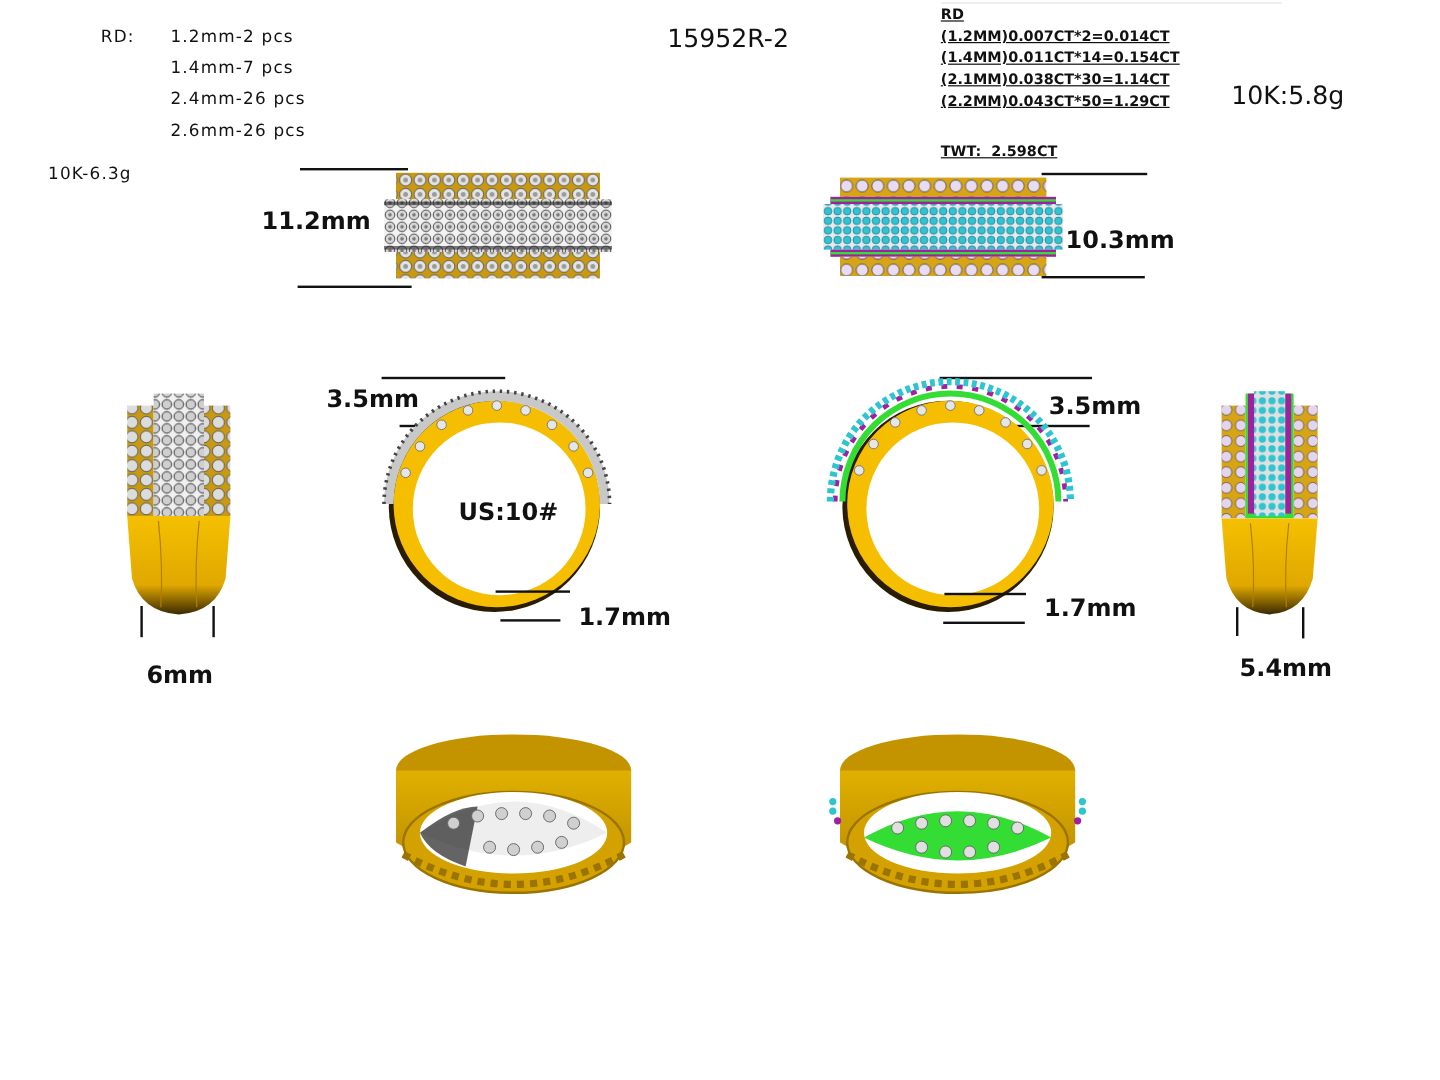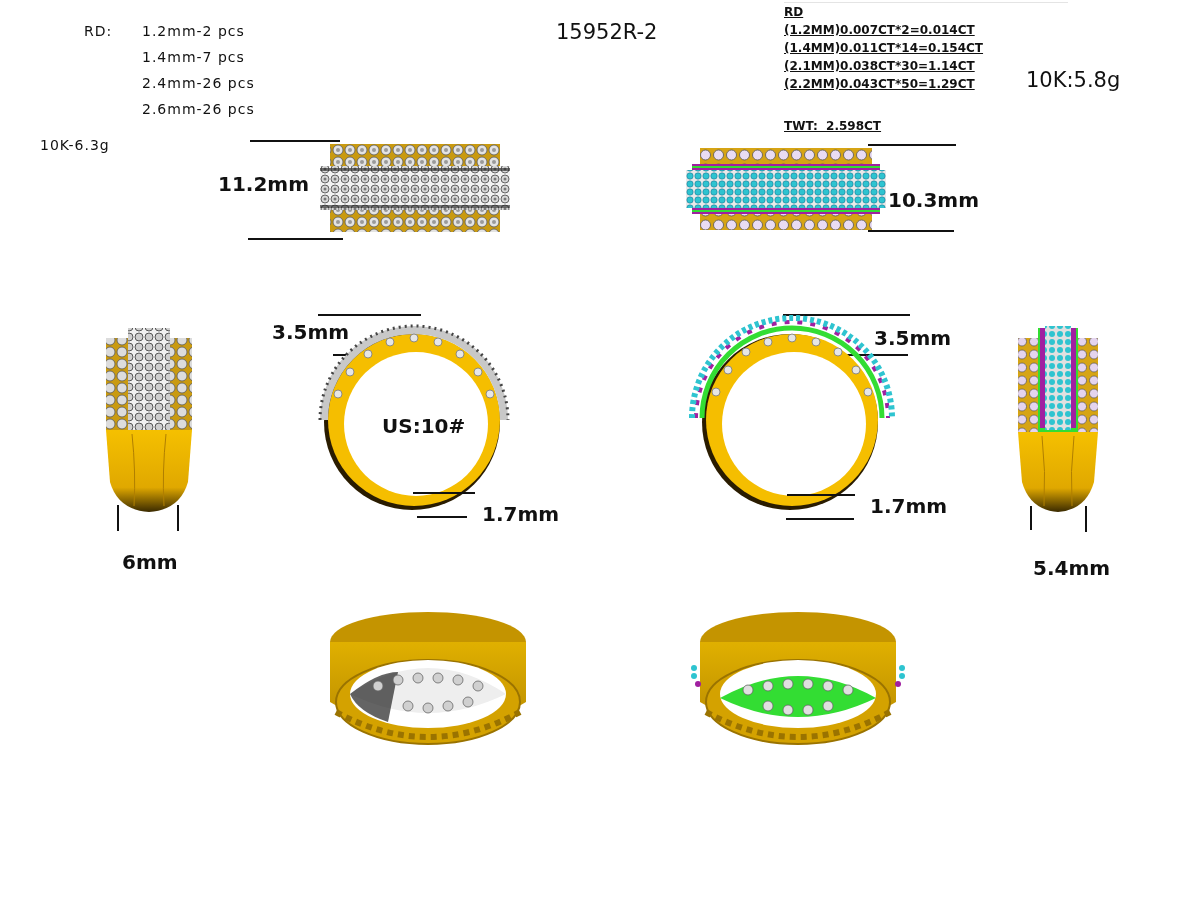--- a/index.html
+++ b/index.html
@@ -176,21 +176,21 @@
   <rect x="22" y="6" width="40" height="104" fill="#33dd33"></rect>
   <rect x="24" y="6" width="5" height="100" fill="#a020a0"></rect>
   <rect x="55" y="6" width="5" height="100" fill="#a020a0"></rect>
   <rect x="29" y="4" width="26" height="104" fill="url(#rc)"></rect>
   <path d="M2 110 L82 110 L78 160 Q70 188 42 190 Q14 188 6 160 Z" fill="url(#gshank)"></path>
   <path d="M26 114 Q30 150 28 184" stroke="#b07f00" stroke-width="1" fill="none"></path>
   <path d="M58 114 Q54 150 56 184" stroke="#b07f00" stroke-width="1" fill="none"></path>
 </svg>
 <div class="vline" style="left:1030px;top:506px;height:24px;"></div>
 <div class="vline" style="left:1085px;top:506px;height:26px;"></div>
-<div class="abs dim" style="left:1033px;top:556px;">5.4mm</div>
+<div class="abs dim" style="left:1033px;top:544px;">5.4mm</div>
 
 <svg style="left:318px;top:602px;" width="220" height="150">
   <defs>
     <linearGradient id="gp" x1="0" y1="0" x2="0" y2="1">
       <stop offset="0" stop-color="#e0b000"></stop>
       <stop offset="1" stop-color="#b88a00"></stop>
     </linearGradient>
   </defs>
   <ellipse cx="110" cy="40" rx="98" ry="30" fill="#c49400"></ellipse>
   <path d="M12 40 L12 100 Q110 160 208 100 L208 40 Z" fill="url(#gp)"></path>

